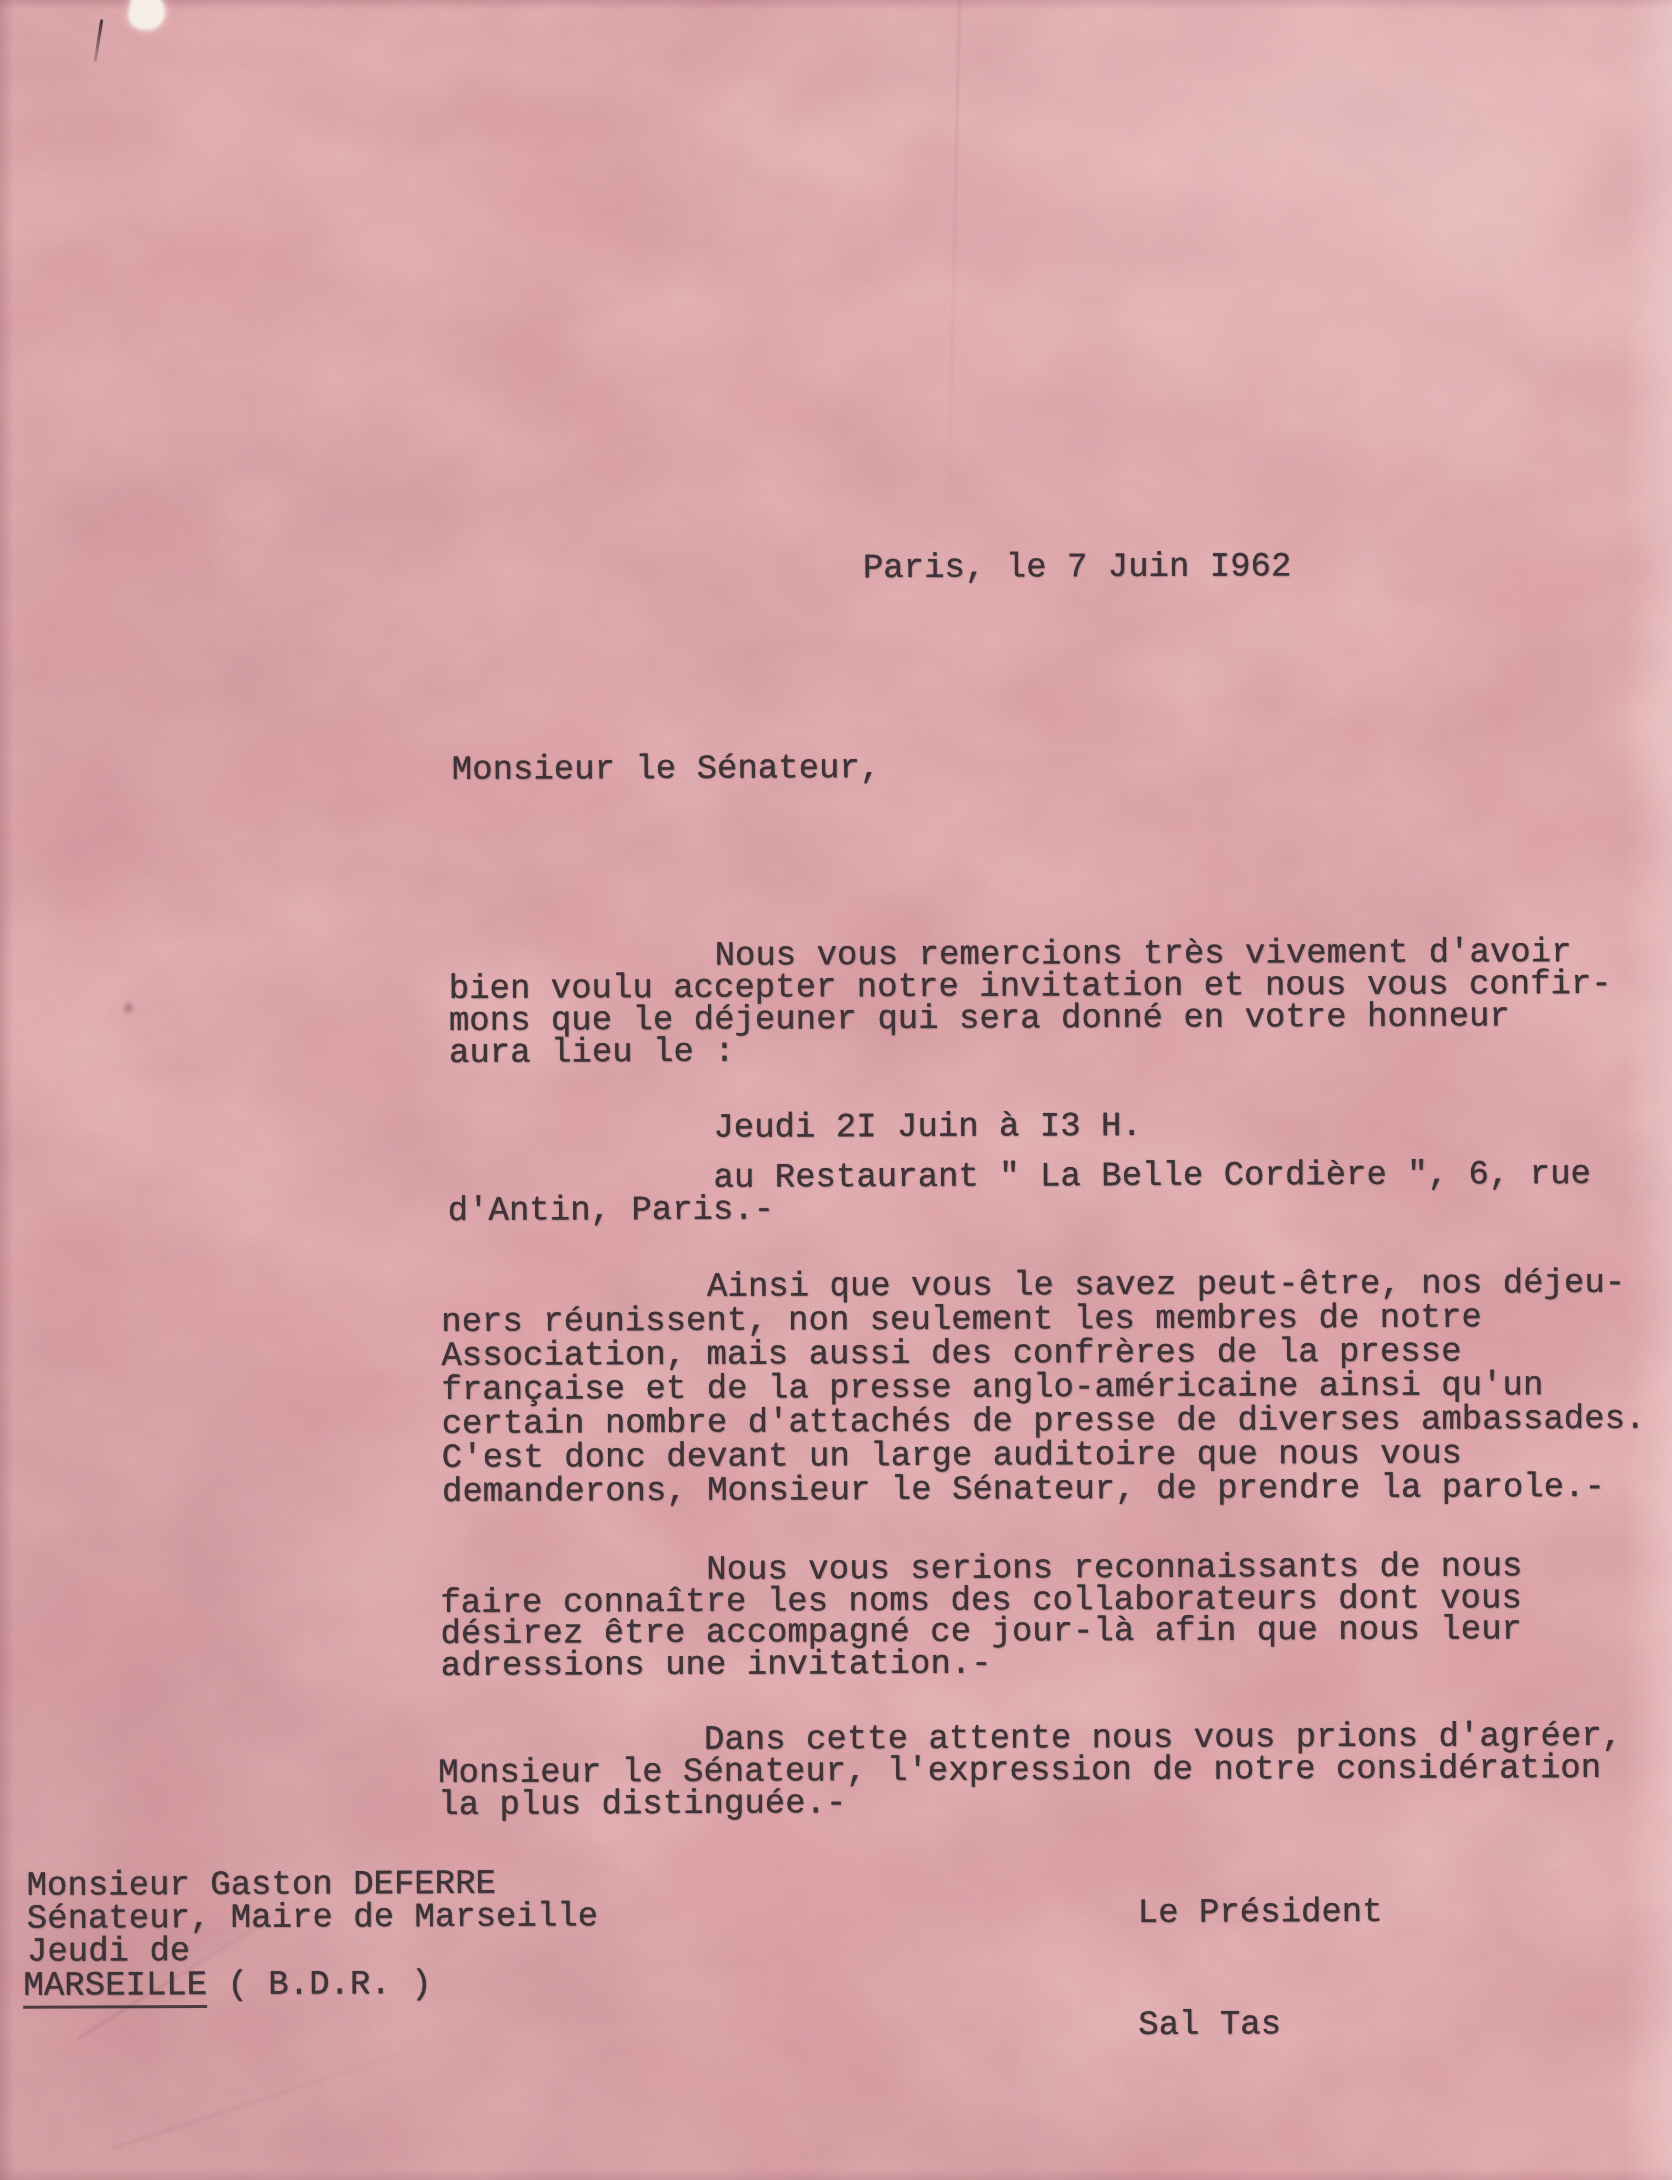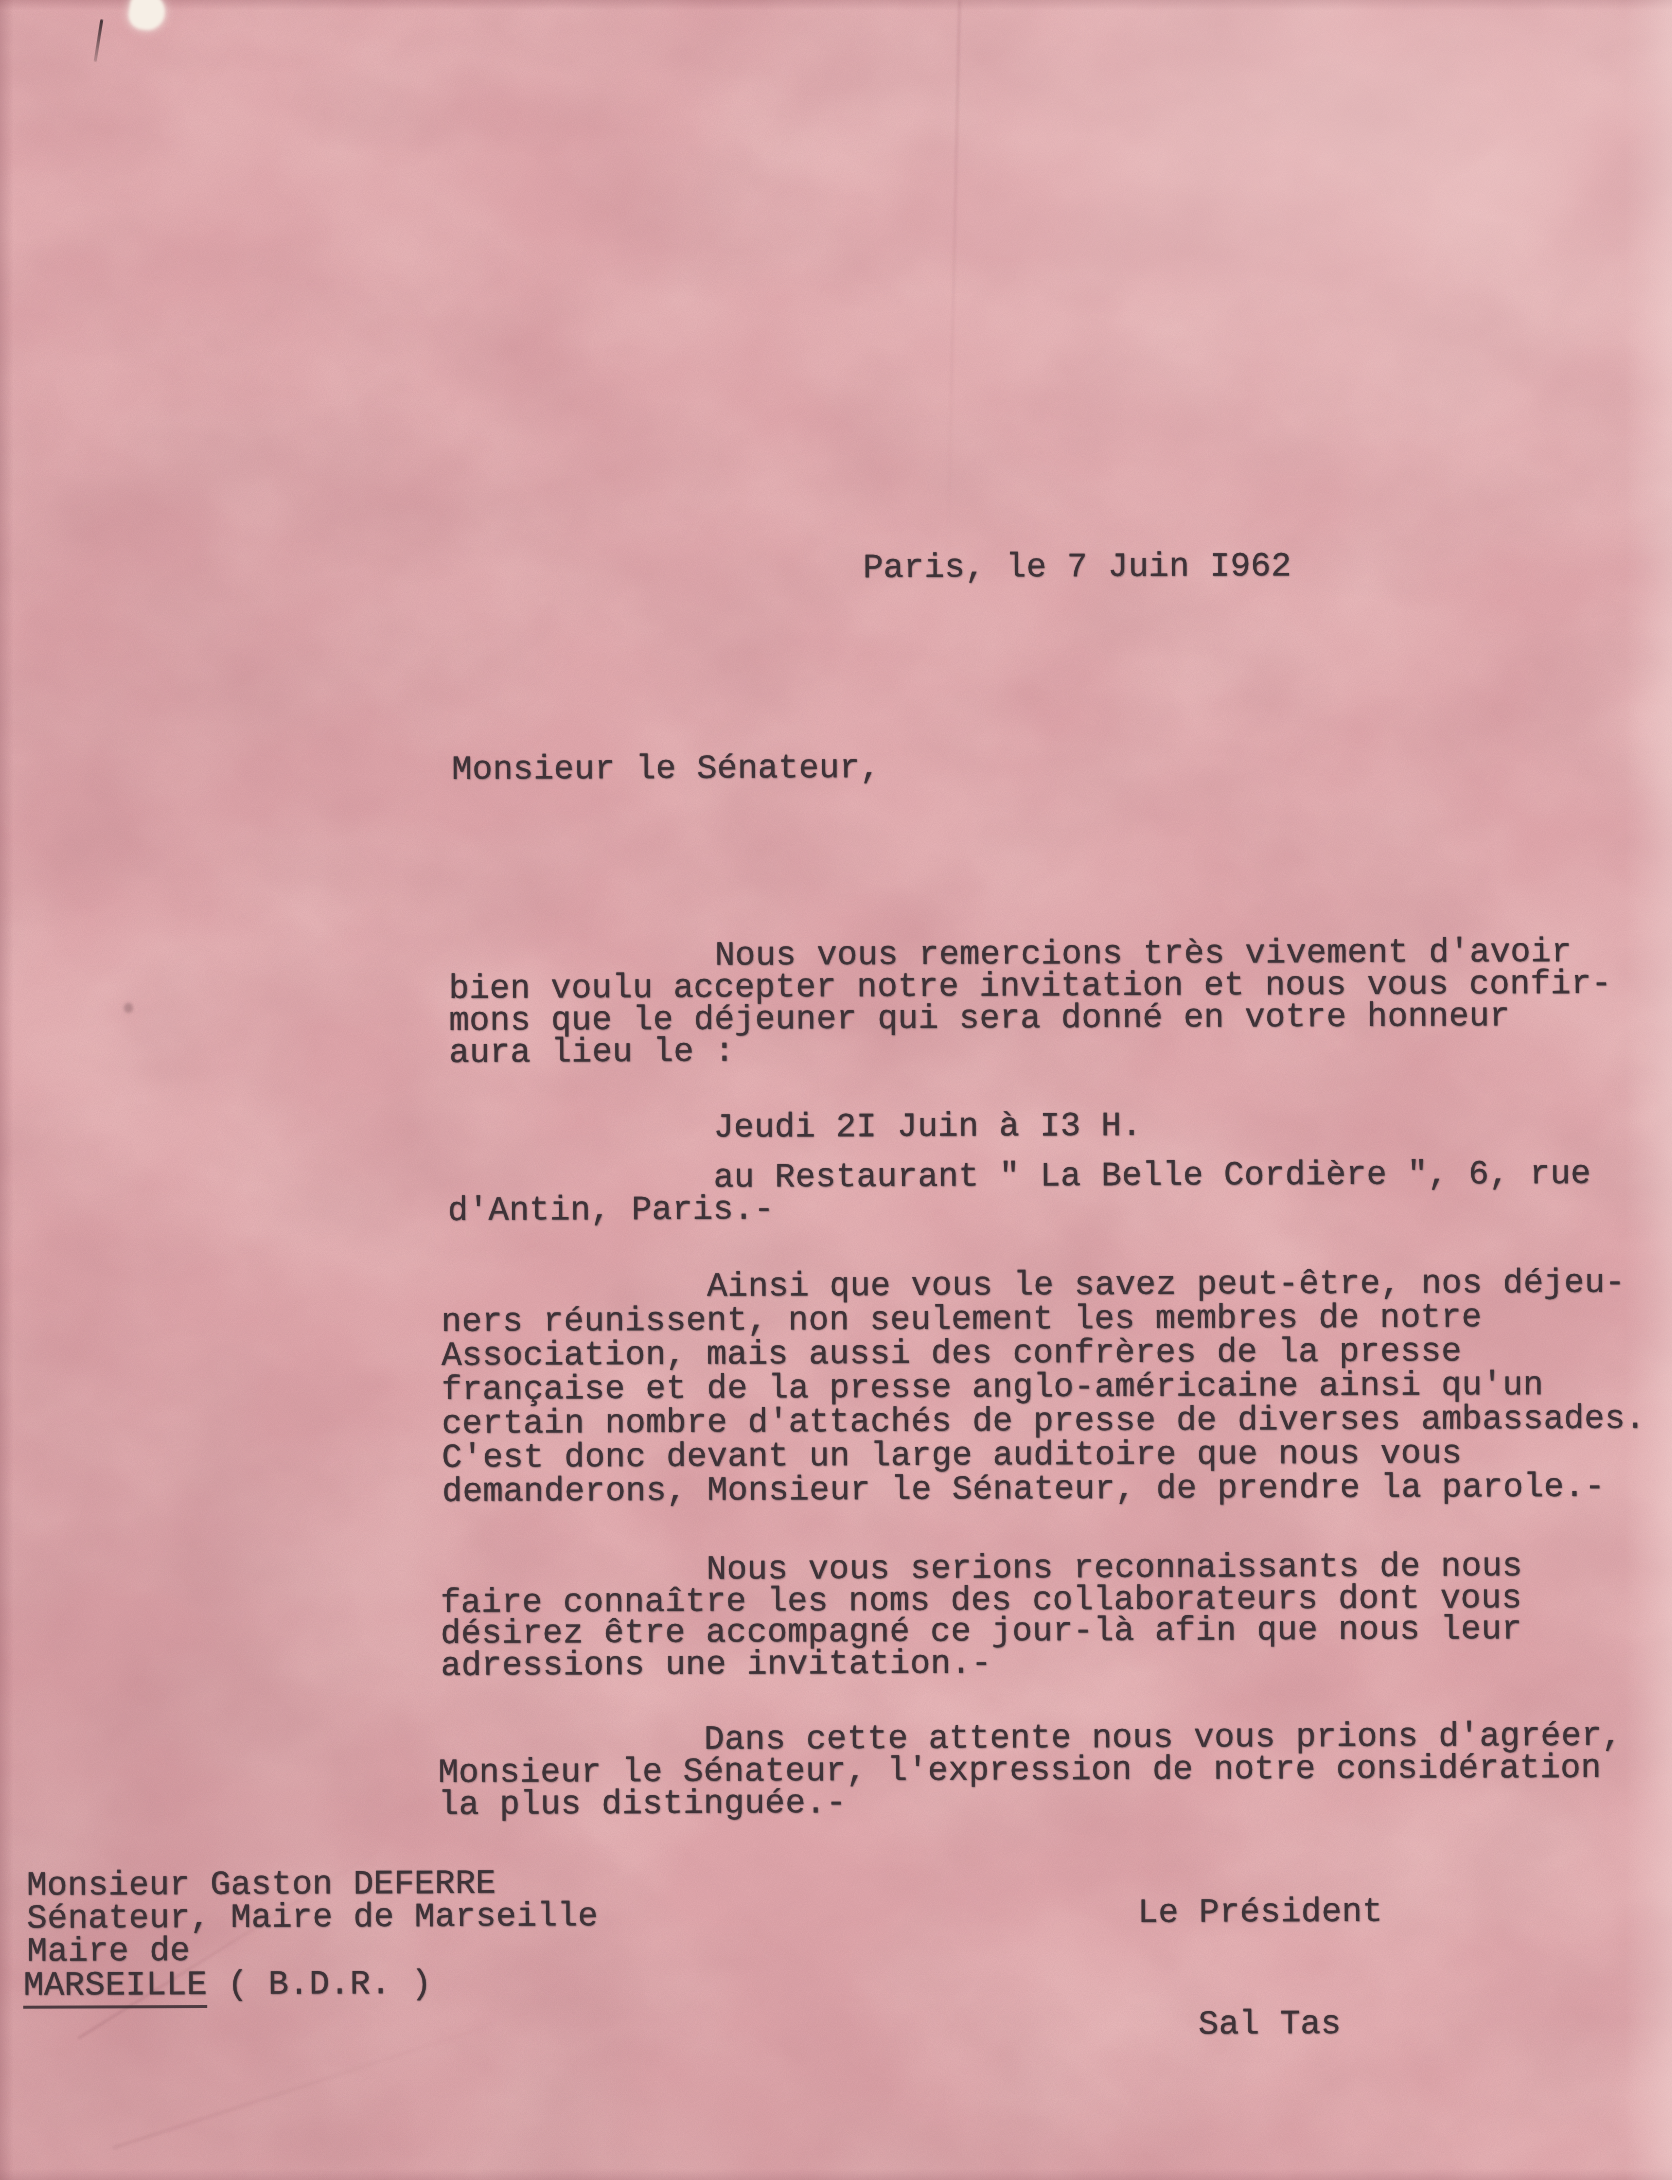--- a/index.html
+++ b/index.html
@@ -134,21 +134,21 @@
 faire connaître les noms des collaborateurs dont vous
 désirez être accompagné ce jour-là afin que nous leur
 adressions une invitation.-</div>
 
     <div class="blk ind" style="left:436px;top:1725px;line-height:32px;">Dans cette attente nous vous prions d'agréer,
 Monsieur le Sénateur, l'expression de notre considération
 la plus distinguée.-</div>
 
     <div class="blk" style="left:24px;top:1868px;">Monsieur Gaston DEFERRE</div>
     <div class="blk" style="left:24px;top:1901px;">Sénateur, Maire de Marseille</div>
-    <div class="blk" style="left:24px;top:1934px;">Maire de</div>
+    <div class="blk" style="left:24px;top:1934px;">Jeudi de</div>
     <div class="blk" style="left:20.4px;top:1968px;"><span class="u-city">MARSEILLE</span><span> ( B.D.R. )</span></div>
 
     <div class="blk" style="left:1135px;top:1900px;">Le Président</div>
-    <div class="blk" style="left:1195px;top:2012px;">Sal Tas</div>
+    <div class="blk" style="left:1135px;top:2012px;">Sal Tas</div>
 
   </div>
 </div>
 
 
 </body></html>

